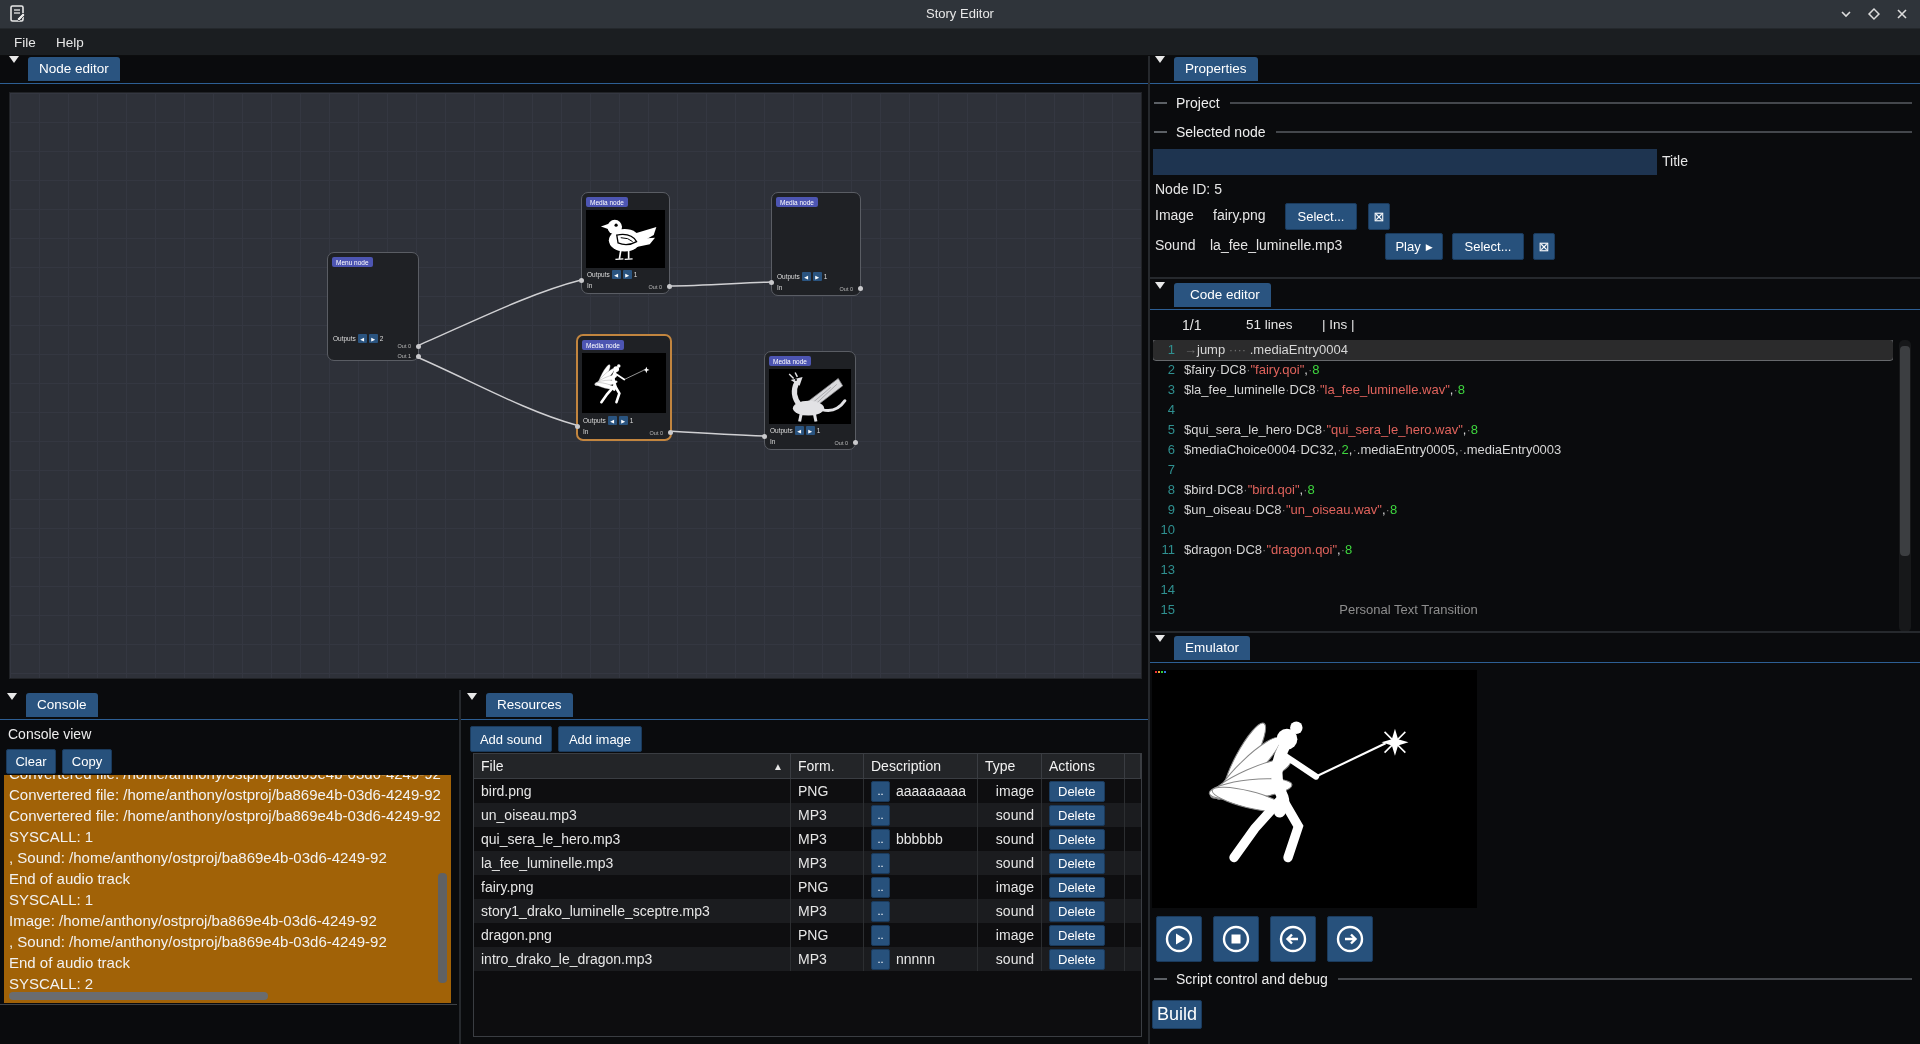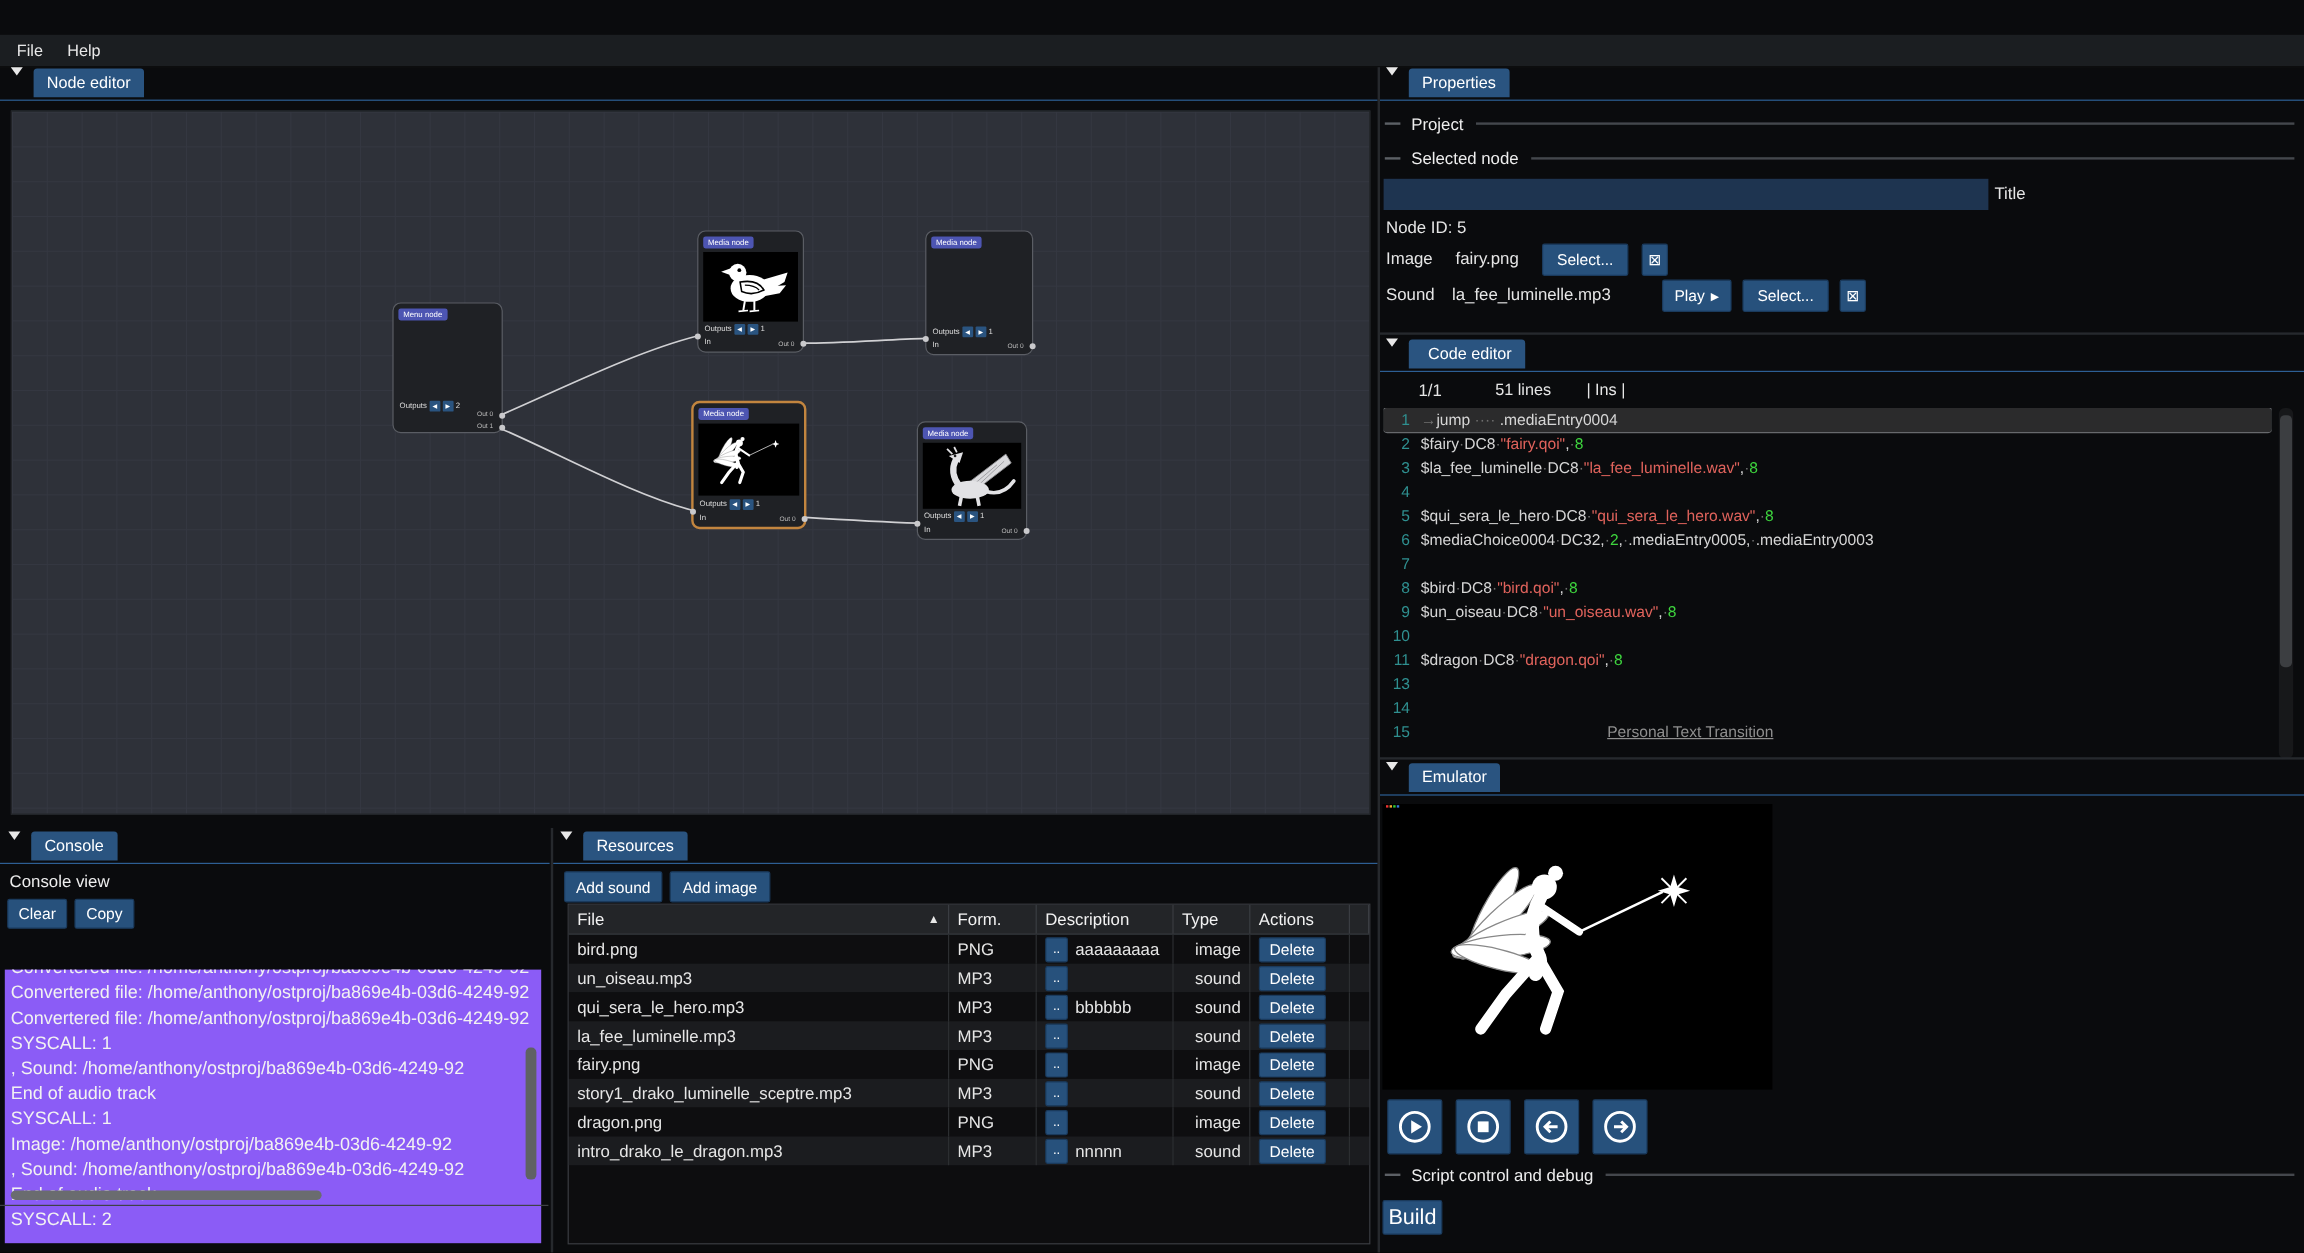--- a/index.html
+++ b/index.html
@@ -46,24 +46,24 @@
   .nbtn{display:inline-flex;width:9px;height:9px;background:#2a5480;border-radius:1px;color:#fff;
         font-size:5px;align-items:center;justify-content:center;}
   .port{position:absolute;width:5px;height:5px;border-radius:50%;background:#c9c9cc;}
   .plabel{position:absolute;font-size:5.5px;color:#bbb;white-space:nowrap;}
 
   
   #code-lines{left:1153px;top:340px;width:740px;height:291px;overflow:hidden;font-size:13px;line-height:20px;}
   .cl{display:flex;white-space:pre;}
   .cl.sel{background:#2b2b2c;outline:1px solid #67696c;border-radius:3px;}
   .lno{width:22px;text-align:right;color:#2f9090;margin-right:9px;flex:0 0 auto;}
-  .tk-p{color:#d6d6d6;} .tk-w{color:#6f6f6f;} .tk-s{color:#e0635c;} .tk-n{color:#3ed63e;} .tk-d{color:#8e8e8e;text-decoration:underline;}
-
-  
-  #console-box{left:4px;top:808px;width:447px;height:228px;background:#8b5cf6;overflow:hidden;}
+  .tk-p{color:#d6d6d6;} .tk-w{color:#6f6f6f;} .tk-s{color:#e0635c;} .tk-n{color:#3ed63e;} .tk-d{color:#8e8e8e;}
+
+  
+  #console-box{left:4px;top:775px;width:447px;height:228px;background:#a16207;overflow:hidden;}
   #console-log{margin-top:-12px;padding-left:5px;font-size:15px;line-height:21px;color:#f2f2f2;white-space:pre;}
   .scroll-thumb{position:absolute;background:#5f6164;border-radius:4px;}
 
   
   #restable{left:473px;top:753px;width:667px;height:282px;border:1px solid #3a3d42;background:#0d0d0f;font-size:14px;}
   .trow{display:grid;grid-template-columns:317px 73px 114px 64px 83px 16px;height:24px;align-items:center;}
   .trow.head{background:#232528;height:24px;color:#f2f2f2;border-bottom:1px solid #3a3d42;}
   .trow.r-even{background:#0e0e10;} .trow.r-odd{background:#1b1c1f;}
   .tcell{padding:0 7px;white-space:nowrap;overflow:hidden;height:100%;display:flex;align-items:center;border-right:1px solid #2c2e31;}
   .trow.head .tcell{border-right:1px solid #3a3d42;}
@@ -78,20 +78,46 @@
   input.titlebox{position:absolute;background:#1e3450;border:none;outline:none;color:#fff;font-size:13px;padding:0 6px;}
 
   .emu-btn{width:44px;height:44px;}
   .emu-btn svg{display:block;margin:auto;}
 </style>
 </head>
 <body>
 
 <div id="stage">
 
+  <div class="abs" id="titlebar">
+    <span class="abs" style="left:8px;top:4px;">
+      <svg width="19" height="19" viewBox="0 0 19 19">
+          <rect x="3" y="2" width="12" height="15" rx="1.5" fill="none" stroke="#e8e8e8" stroke-width="1.6"></rect>
+          <line x1="6" y1="6" x2="12" y2="6" stroke="#e8e8e8" stroke-width="1.3"></line>
+          <line x1="6" y1="9" x2="12" y2="9" stroke="#e8e8e8" stroke-width="1.3"></line>
+          <path d="M9 15 L15 9 L17 11 L11 17 Z" fill="#e8e8e8" stroke="#2f343a" stroke-width="0.8"></path>
+        </svg>
+    </span>
+    <span class="title">Story Editor</span>
+    <span class="winbtn" style="right:66px;">
+      <svg width="16" height="14" viewBox="0 0 16 14">
+          <polyline points="4,5 8,9 12,5" fill="none" stroke="#dcdcdc" stroke-width="1.6"></polyline>
+        </svg>
+    </span>
+    <span class="winbtn" style="right:38px;">
+      <svg width="16" height="14" viewBox="0 0 16 14">
+          <rect x="4.5" y="3.5" width="7" height="7" fill="none" stroke="#dcdcdc" stroke-width="1.5" transform="rotate(45 8 7)"></rect>
+        </svg>
+    </span>
+    <span class="winbtn" style="right:10px;">
+      <svg width="16" height="14" viewBox="0 0 16 14">
+          <path d="M4 3 L12 11 M12 3 L4 11" stroke="#dcdcdc" stroke-width="1.6"></path>
+        </svg>
+    </span>
+  </div>
 
   <div class="abs" id="menubar">
     <span class="menu-item" style="left:8px;">File</span>
     <span class="menu-item" style="left:50px;">Help</span>
   </div>
 
   <span class="collapse-icon" style="left:9px;top:63px;"><span class="bar"></span><span class="tri"></span></span>
   <div class="tab" style="left:28px;top:57px;">Node editor</div>
   <div class="tabline" style="left:0;top:83px;width:1148px;"></div>
 

